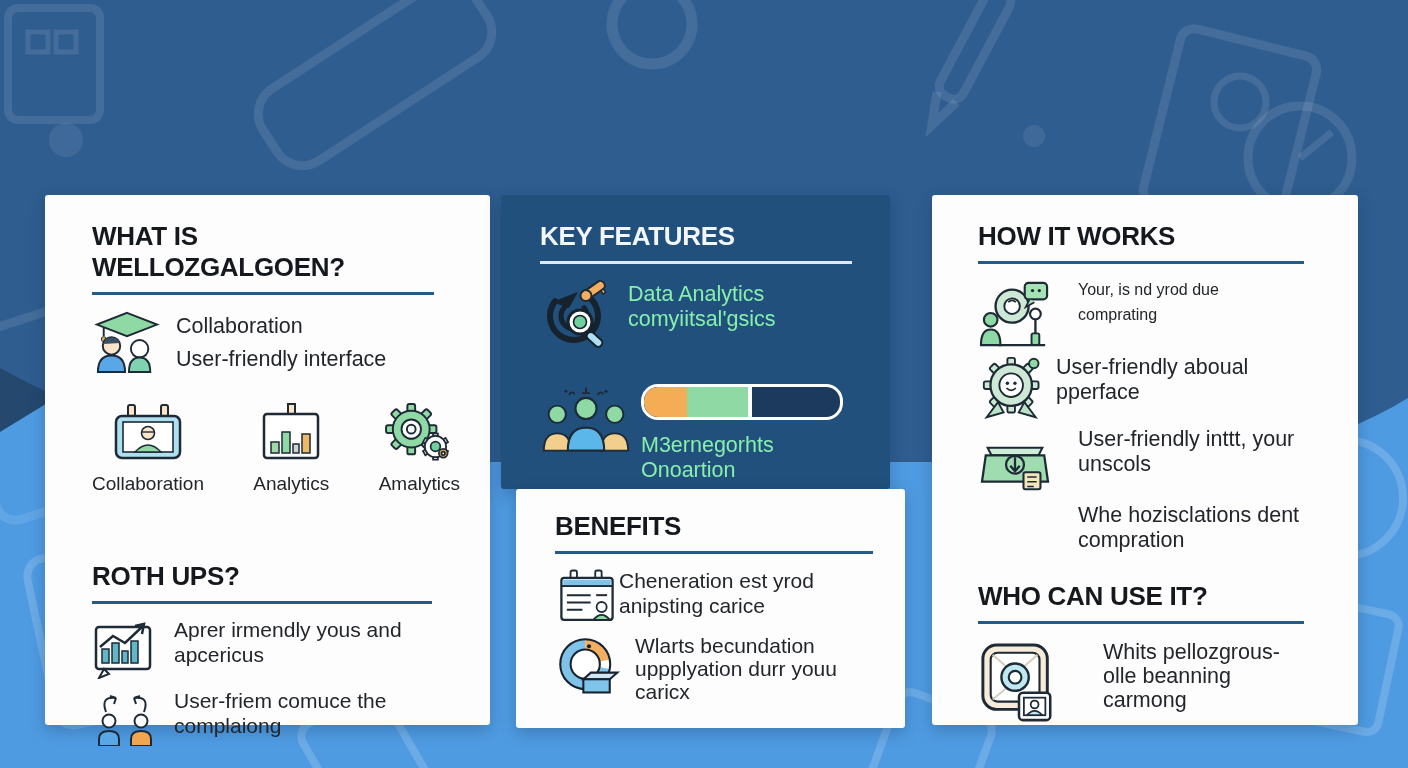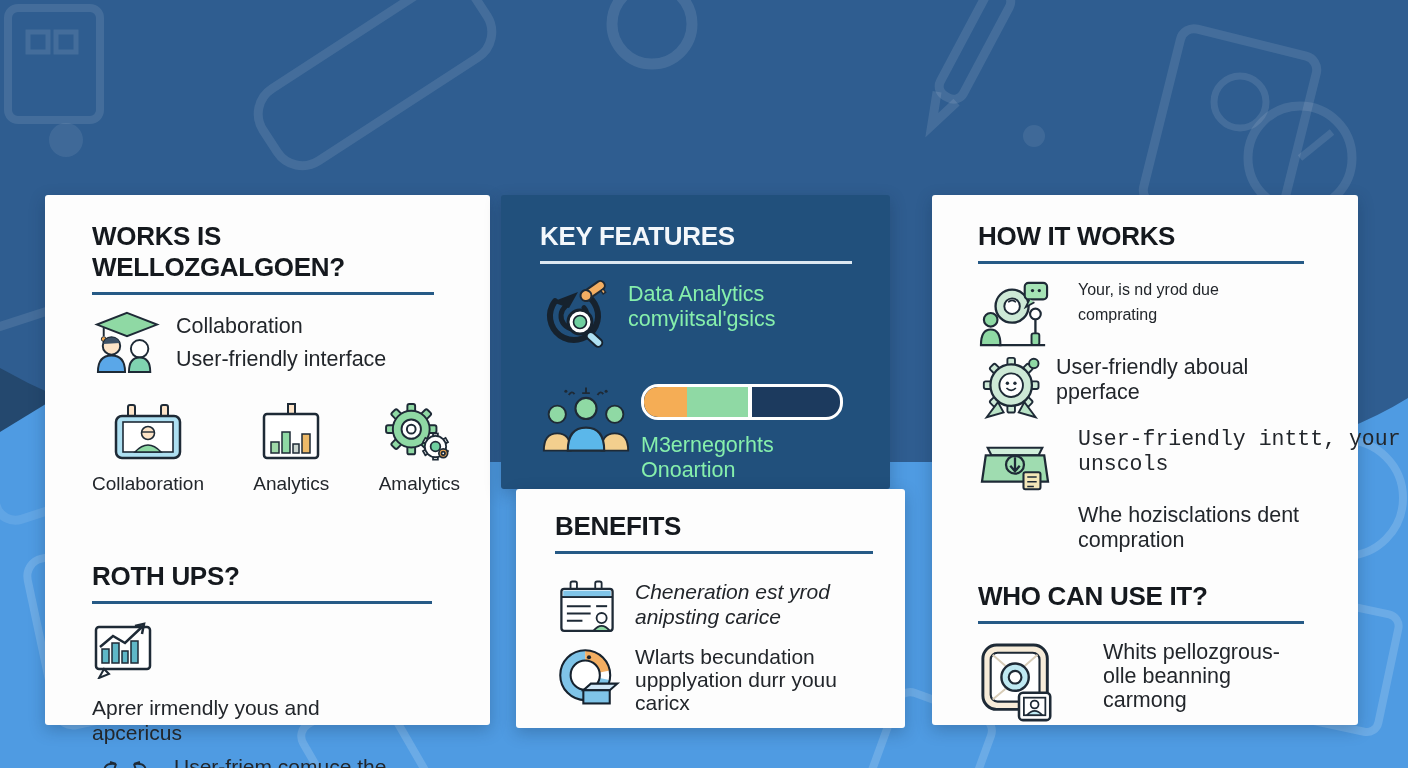--- a/index.html
+++ b/index.html
@@ -76,21 +76,21 @@
       <path d="M1255 706 l32 -32 l22 20 l26 -26" stroke-width="6" transform="rotate(12 1315 660)"></path>
       <circle cx="1345" cy="498" r="58"></circle>
       <rect x="320" y="700" width="92" height="120" rx="14" transform="rotate(-30 366 760)"></rect>
       <rect x="880" y="702" width="100" height="110" rx="14" transform="rotate(20 930 757)"></rect>
     </g>
   </svg>
 
 
   <div class="card" style="left:45px;top:195px;width:445px;height:530px;">
     <div style="padding:26px 28px 0 47px;">
-      <div class="hd" style="width:342px;">WORKS IS WELLOZGALGOEN?</div>
+      <div class="hd" style="width:342px;">WHAT IS WELLOZGALGOEN?</div>
 
       <div class="row" style="margin-top:15px;gap:14px;">
         <span class="icon">
           <svg width="70" height="64" viewBox="0 0 72 66">
             <path d="M36 3 L67 15 L36 27 L5 15 Z" fill="#8fd9a4" stroke="#1e2a36" stroke-width="2"></path>
             <path d="M12 18 v9" stroke="#1e2a36" stroke-width="2" fill="none"></path>
             <circle cx="12" cy="30" r="2.5" fill="#f0a64e" stroke="#1e2a36"></circle>
             <circle cx="20" cy="37" r="9" fill="#fde4c8" stroke="#1e2a36" stroke-width="2"></circle>
             <path d="M11.5 35 a9 9 0 0 1 17 -1 l-17 1" fill="#3d5166"></path>
             <path d="M6 64 q0-17 14-17 q14 0 14 17 Z" fill="#5aa7e8" stroke="#1e2a36" stroke-width="2"></path>
@@ -162,21 +162,21 @@
                 <circle cx="62" cy="53" r="1.8" fill="#fff"></circle>
               </g>
             </svg>
           </span>
           <span class="lbl">Amalytics</span>
         </div>
       </div>
 
       <div class="hd" style="width:340px;margin-top:66px;">ROTH UPS?</div>
 
-      <div class="row" style="margin-top:13px;gap:16px;flex-direction:column;">
+      <div class="row" style="margin-top:13px;gap:16px;">
         <span class="icon">
           <svg width="66" height="62" viewBox="0 0 66 62">
             <rect x="4" y="10" width="54" height="42" rx="3" fill="#fff" stroke="#1e2a36" stroke-width="2.5"></rect>
             <rect x="10" y="32" width="7" height="14" fill="#5fb7c7" stroke="#1e2a36" stroke-width="1.5"></rect>
             <rect x="20" y="26" width="7" height="20" fill="#5fb7c7" stroke="#1e2a36" stroke-width="1.5"></rect>
             <rect x="30" y="34" width="6" height="12" fill="#5fb7c7" stroke="#1e2a36" stroke-width="1.5"></rect>
             <rect x="39" y="24" width="7" height="22" fill="#5fb7c7" stroke="#1e2a36" stroke-width="1.5"></rect>
             <path d="M8 30 L21 19 L33 26 L51 9" fill="none" stroke="#1e2a36" stroke-width="2.5"></path>
             <path d="M43 9 L52 7 L50 17" fill="none" stroke="#1e2a36" stroke-width="2.5"></path>
             <path d="M12 52 l-5 9 l10 -4 Z" fill="#fff" stroke="#1e2a36" stroke-width="2"></path>
@@ -258,21 +258,21 @@
           <div class="txt" style="margin-top:13px;font-size:21.5px;">M3ernegorhts Onoartion</div>
         </div>
       </div>
     </div>
   </div>
 
   <div class="card" style="left:516px;top:489px;width:389px;height:239px;">
     <div style="padding:22px 26px 0 39px;">
       <div class="hd" style="width:318px;">BENEFITS</div>
 
-      <div class="row" style="margin-top:25px;gap:16px;font-style:italic;">
+      <div class="row" style="margin-top:14px;">
         <span class="icon">
           <svg width="64" height="58" viewBox="0 0 70 62">
             <rect x="17" y="2" width="7" height="12" rx="2" fill="#fff" stroke="#1e2a36" stroke-width="2"></rect>
             <rect x="44" y="2" width="7" height="12" rx="2" fill="#fff" stroke="#1e2a36" stroke-width="2"></rect>
             <rect x="7" y="10" width="56" height="46" rx="3" fill="#fff" stroke="#1e2a36" stroke-width="2.5"></rect>
             <path d="M7 19 h56" stroke="#1e2a36" stroke-width="2"></path>
             <rect x="9" y="12" width="52" height="6" fill="#7fc4e8"></rect>
             <path d="M13 29 h26 M13 37 h26 M13 45 h17" stroke="#1e2a36" stroke-width="2.2"></path>
             <path d="M45 29 h12" stroke="#1e2a36" stroke-width="2.2"></path>
             <circle cx="51" cy="42" r="5.5" fill="#fff" stroke="#1e2a36" stroke-width="2"></circle>
@@ -356,21 +356,21 @@
             <path d="M29 35 q5 5 10 0" fill="none" stroke="#1e2a36" stroke-width="1.8"></path>
             <circle cx="58" cy="9" r="5" fill="#8fd9a4" stroke="#1e2a36" stroke-width="2"></circle>
           </svg>
         </span>
         <div class="txt" style="font-size:21.5px;">
           <div>User-friendly aboual</div>
           <div>pperface</div>
         </div>
       </div>
 
-      <div class="row" style="margin-top:6px;gap:22px;font-family:Liberation Mono, monospace;">
+      <div class="row" style="margin-top:6px;gap:22px;">
         <span class="icon" style="width:78px;">
           <svg width="74" height="66" viewBox="0 0 74 70">
             <path d="M8 22 H66 L62 30 H12 Z" fill="#cfeeda" stroke="#1e2a36" stroke-width="2.2"></path>
             <path d="M6 30 H68 L72 58 H2 Z" fill="#9fdcb0" stroke="#1e2a36" stroke-width="2.4"></path>
             <circle cx="37" cy="40" r="9.5" fill="none" stroke="#1e2a36" stroke-width="2.4"></circle>
             <path d="M37 32 v13 M32 41 l5 6 l5 -6" fill="none" stroke="#1e2a36" stroke-width="2.4"></path>
             <rect x="46" y="48" width="18" height="18" rx="2" fill="#f3e6b8" stroke="#1e2a36" stroke-width="2.2"></rect>
             <path d="M50 53 h10 M50 58 h10 M50 63 h7" stroke="#1e2a36" stroke-width="1.6"></path>
           </svg>
         </span>

